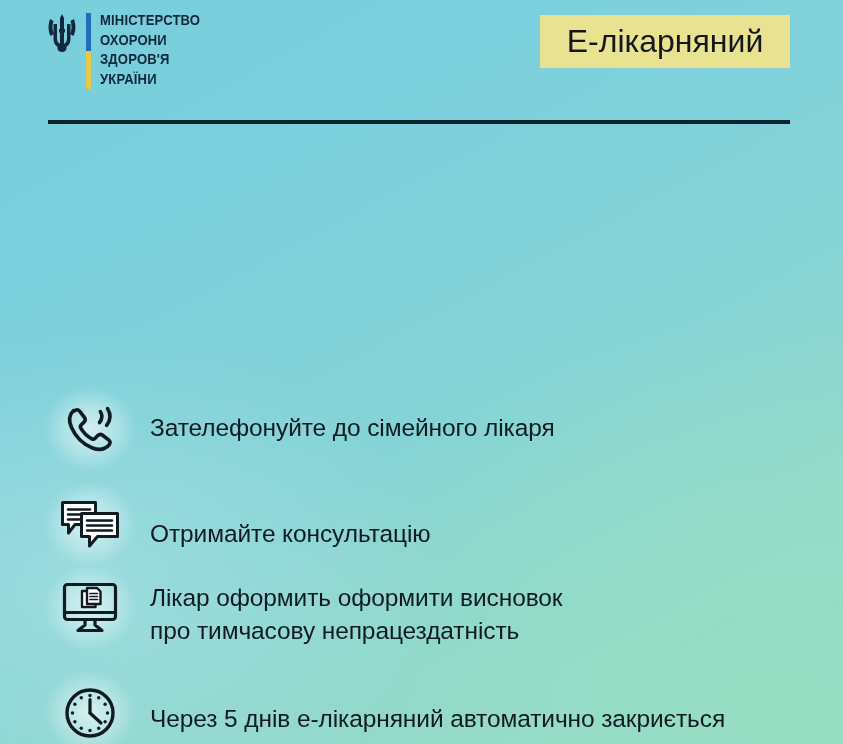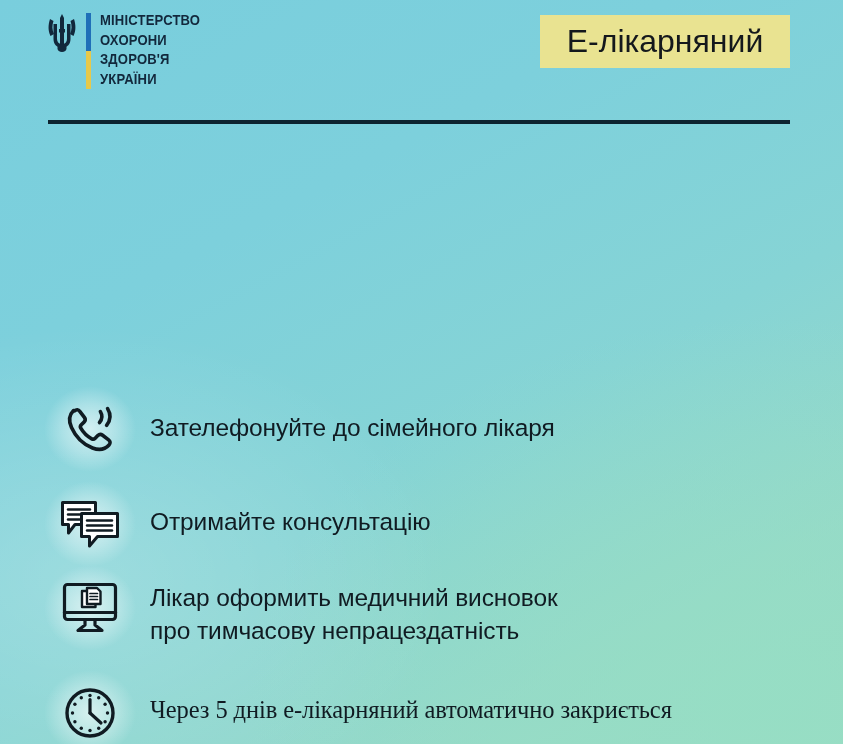--- a/index.html
+++ b/index.html
@@ -184,23 +184,23 @@
     white-space: pre-line;
     letter-spacing: -0.1px;
   }
 
   #step-0 { top: 0px; }
   #step-1 { top: 97px; }
   #step-2 { top: 186px; }
   #step-3 { top: 289px; }
 
   #step-0 .step-text { margin-top: 18px; }
-  #step-1 .step-text { margin-top: 15px; }
+  #step-1 .step-text { margin-top: 27px; }
   #step-2 .step-text { margin-top: 2px; }
-  #step-3 .step-text { margin-top: 11px; font-family: Liberation Serif, serif; }
+  #step-3 .step-text { margin-top: 20px; }
 
   #step-0 .step-icon-wrap { margin-top: 8px; }
   #step-1 .step-icon-wrap { margin-top: 8px; }
   #step-2 .step-icon-wrap { margin-top: 3px; }
   #step-3 .step-icon-wrap { margin-top: 5px; }
 </style>
 </head>
 <body>
 
 <div id="poster">
@@ -303,21 +303,21 @@
             <path d="M20 9 H30 L33.5 12.5 V25 H20 Z"></path>
             <path d="M25 6 H35 L38.5 9.5 V22 H25 Z"></path>
           </g>
           <g stroke="#101b22" stroke-width="1.7" stroke-linecap="round">
             <line x1="28" y1="11.5" x2="35.5" y2="11.5"></line>
             <line x1="28" y1="14.5" x2="35.5" y2="14.5"></line>
             <line x1="28" y1="17.5" x2="35.5" y2="17.5"></line>
           </g>
         </svg>
       </div>
-      <div class="step-text">Лікар оформить медичний висновок
+      <div class="step-text">Лікар оформить оформити висновок
 про тимчасову непрацездатність</div>
     </div>
 
     <div class="step" id="step-3">
       <div class="step-icon-wrap">
         <div class="step-glow"></div>
         <svg class="step-icon" width="52" height="52" viewBox="0 0 52 52" aria-hidden="true">
           <circle cx="26" cy="26" r="23" fill="none" stroke="#101b22" stroke-width="3.4"></circle>
           <g fill="#101b22">
             <circle cx="26" cy="8.5" r="1.7"></circle>

